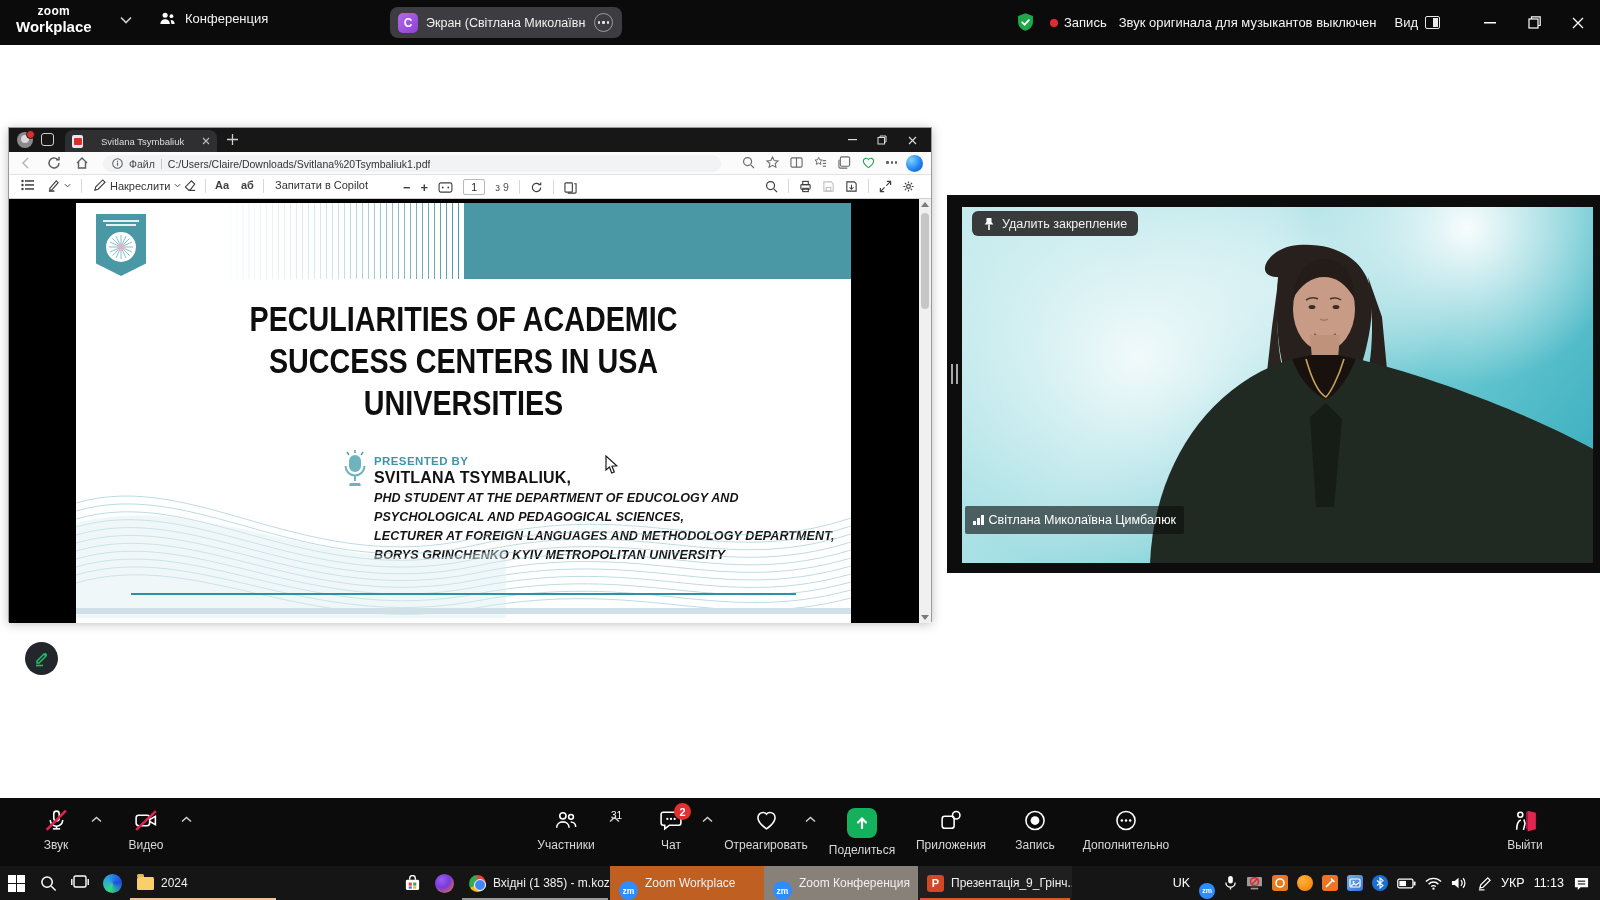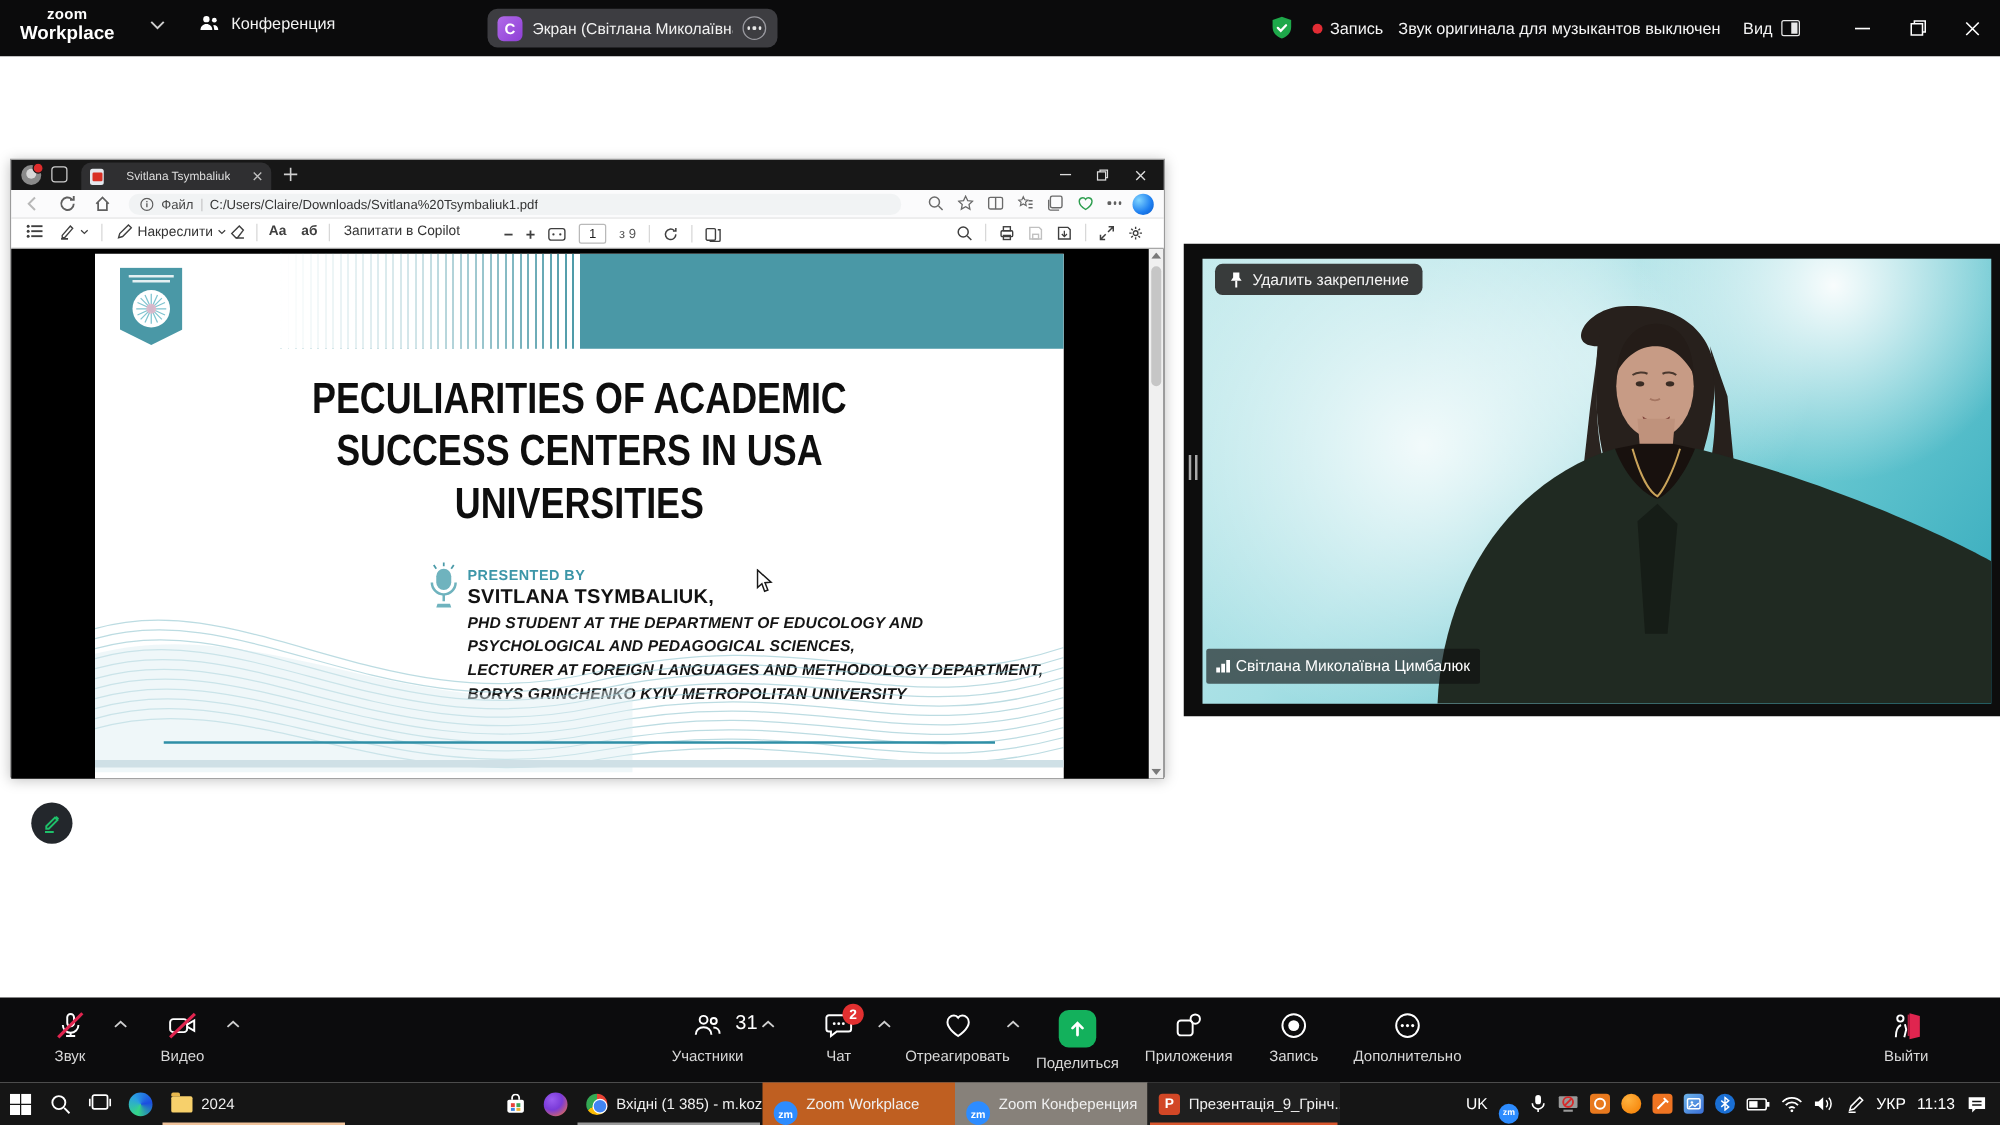--- a/index.html
+++ b/index.html
@@ -98,31 +98,31 @@
   .vhandle { position:absolute; left:4px; top:169px; display:flex; gap:3px; }
   .vhandle i { width:2px; height:20px; background:#a8a8a8; }
   .vfeed { position:absolute; left:15px; top:12px; width:631px; height:356px; overflow:hidden;
     background:
       radial-gradient(circle at 80% 6%, rgba(255,255,255,.95) 0%, rgba(255,255,255,0) 26%),
       radial-gradient(circle at 28% 42%, rgba(255,255,255,.85) 0%, rgba(255,255,255,0) 46%),
       radial-gradient(circle at 52% 22%, rgba(255,255,255,.5) 0%, rgba(255,255,255,0) 38%),
       linear-gradient(128deg,#c6ebed 0%, #a5dfe4 35%, #63c5cf 70%, #2fa7ba 100%); }
   .unpin { position:absolute; left:10px; top:4px; height:25px; background:rgba(45,45,45,.93); border-radius:6px; display:flex; align-items:center; gap:7px; padding:0 11px; }
   .unpin span { font-size:12.5px; color:#f2f2f2; }
-  .vname { position:absolute; left:3px; bottom:16px; height:21px; background:rgba(15,15,15,.62); display:flex; align-items:center; gap:5px; padding:14px 8px; border-radius:2px; }
+  .vname { position:absolute; left:3px; bottom:29px; height:21px; background:rgba(15,15,15,.62); display:flex; align-items:center; gap:5px; padding:14px 8px; border-radius:2px; }
   .vname span { font-size:12.5px; color:#fff; }
   .sigbars { display:flex; align-items:flex-end; gap:1.5px; }
   .sigbars i { width:2.5px; background:#fff; }
 
   
   .ztoolbar { position:absolute; left:0; top:798px; width:1600px; height:68px; background:#0c0c0d; }
   .tbi { position:absolute; top:10px; width:120px; margin-left:-60px; display:flex; flex-direction:column; align-items:center; }
   .tbi .lab { margin-top:5px; font-size:12px; color:#d8d8d8; white-space:nowrap; }
   .tbi .chev { position:absolute; top:8px; }
-  .pcount { position:absolute; top:2px; right:20px; font-size:16px; color:#fff; }
+  .pcount { position:absolute; top:2px; right:4px; font-size:10px; color:#fff; }
   .chat-badge { position:absolute; top:-5px; right:40px; min-width:17px; height:17px; border-radius:9px; background:#e23030; color:#fff; font-size:11px; font-weight:bold; display:flex; align-items:center; justify-content:center; padding:0 3px; }
   .share-btn { width:30px; height:30px; border-radius:8px; background:#13b15c; display:flex; align-items:center; justify-content:center; }
 
   
   .taskbar { position:absolute; left:0; top:866px; width:1600px; height:34px; background:#151515; display:flex; align-items:center; }
   .tk-ic { width:32px; height:34px; display:flex; align-items:center; justify-content:center; flex:0 0 auto; }
   .tk-btn { height:34px; display:flex; align-items:center; gap:7px; padding:0 9px; font-size:12px; color:#f0f0f0; position:relative; flex:0 0 auto; white-space:nowrap; overflow:hidden; }
   .tk-btn .ul { position:absolute; left:2px; right:2px; bottom:0; height:2.5px; }
   .folder-ic { width:17px; height:13px; background:#f7d06b; border-radius:1.5px; position:relative; flex:0 0 auto; }
   .folder-ic::before { content:""; position:absolute; left:0; top:-2.5px; width:7px; height:3px; background:#e8b84e; border-radius:1.5px 1.5px 0 0; }

